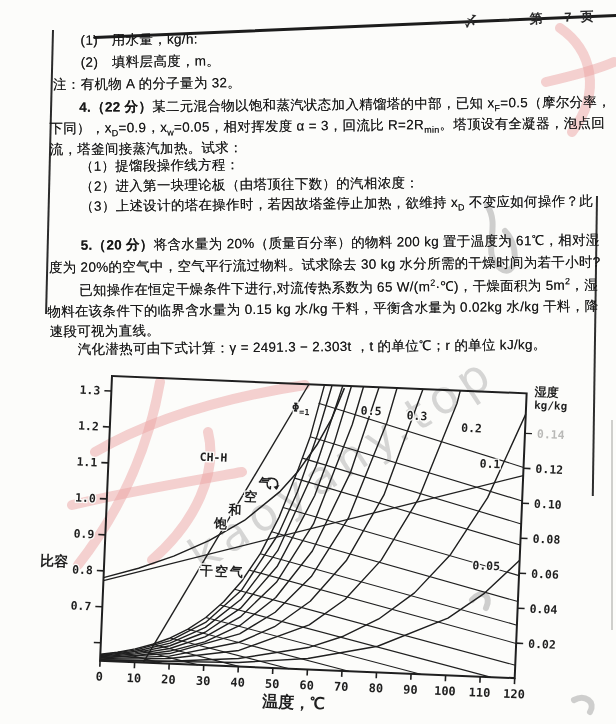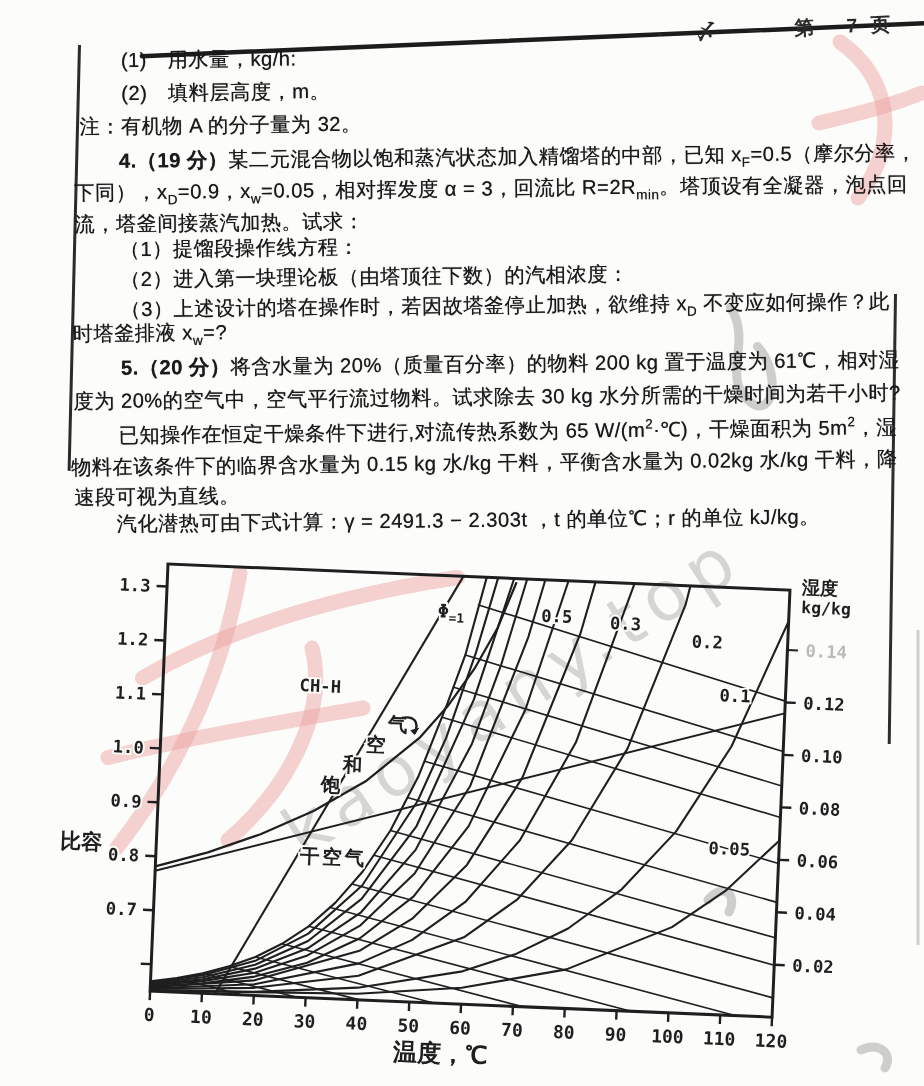--- a/index.html
+++ b/index.html
@@ -72,27 +72,26 @@
       <path d="M 574 700 C 585 694, 596 702, 590 712"></path>
     </g>
   </svg>
 
   <div class="wm-diagonal">kaoyany.top</div>
 
   <div class="textblock" id="question-lines">
       <div class="tline" style="left: 82px; top: 32px;">(1)　用水量，kg/h:</div>
       <div class="tline" style="left: 82px; top: 54px;">(2)　填料层高度，m。</div>
       <div class="tline" style="left: 54px; top: 76px;">注：有机物 A 的分子量为 32。</div>
-      <div class="tline" style="left: 80px; top: 99px;"><b>4.（19 分）</b>某二元混合物以饱和蒸汽状态加入精馏塔的中部，已知 x<sub>F</sub>=0.5（摩尔分率，</div>
+      <div class="tline" style="left: 80px; top: 99px;"><b>4.（22 分）</b>某二元混合物以饱和蒸汽状态加入精馏塔的中部，已知 x<sub>F</sub>=0.5（摩尔分率，</div>
       <div class="tline" style="left: 50px; top: 120px;">下同），x<sub>D</sub>=0.9，x<sub>w</sub>=0.05，相对挥发度 α = 3，回流比 R=2R<sub>min</sub>。塔顶设有全凝器，泡点回</div>
       <div class="tline" style="left: 50px; top: 141px;">流，塔釜间接蒸汽加热。试求：</div>
       <div class="tline" style="left: 80px; top: 158px;">（1）提馏段操作线方程：</div>
       <div class="tline" style="left: 80px; top: 178px;">（2）进入第一块理论板（由塔顶往下数）的汽相浓度：</div>
       <div class="tline" style="left: 80px; top: 198px;">（3）上述设计的塔在操作时，若因故塔釜停止加热，欲维持 x<sub>D</sub> 不变应如何操作？此</div>
-      <div class="tline" style="left: 48px; top: 214px;">时塔釜排液 x<sub>w</sub>=?</div>
       <div class="tline" style="left: 80px; top: 237px;"><b>5.（20 分）</b>将含水量为 20%（质量百分率）的物料 200 kg 置于温度为 61℃，相对湿</div>
       <div class="tline" style="left: 48px; top: 259px;">度为 20%的空气中，空气平行流过物料。试求除去 30 kg 水分所需的干燥时间为若干小时?</div>
       <div class="tline" style="left: 78px; top: 281px;">已知操作在恒定干燥条件下进行,对流传热系数为 65 W/(m<sup>2</sup>·℃)，干燥面积为 5m<sup>2</sup>，湿</div>
       <div class="tline" style="left: 46px; top: 303px;">物料在该条件下的临界含水量为 0.15 kg 水/kg 干料，平衡含水量为 0.02kg 水/kg 干料，降</div>
       <div class="tline" style="left: 48px; top: 323px;">速段可视为直线。</div>
       <div class="tline" style="left: 76px; top: 341px;">汽化潜热可由下式计算：γ = 2491.3 − 2.303t ，t 的单位℃；r 的单位 kJ/kg。</div>
     </div>
 
   <div class="chartwrap">
     <svg id="chart-svg" width="565" height="375" viewBox="-70 -35 565 375">

